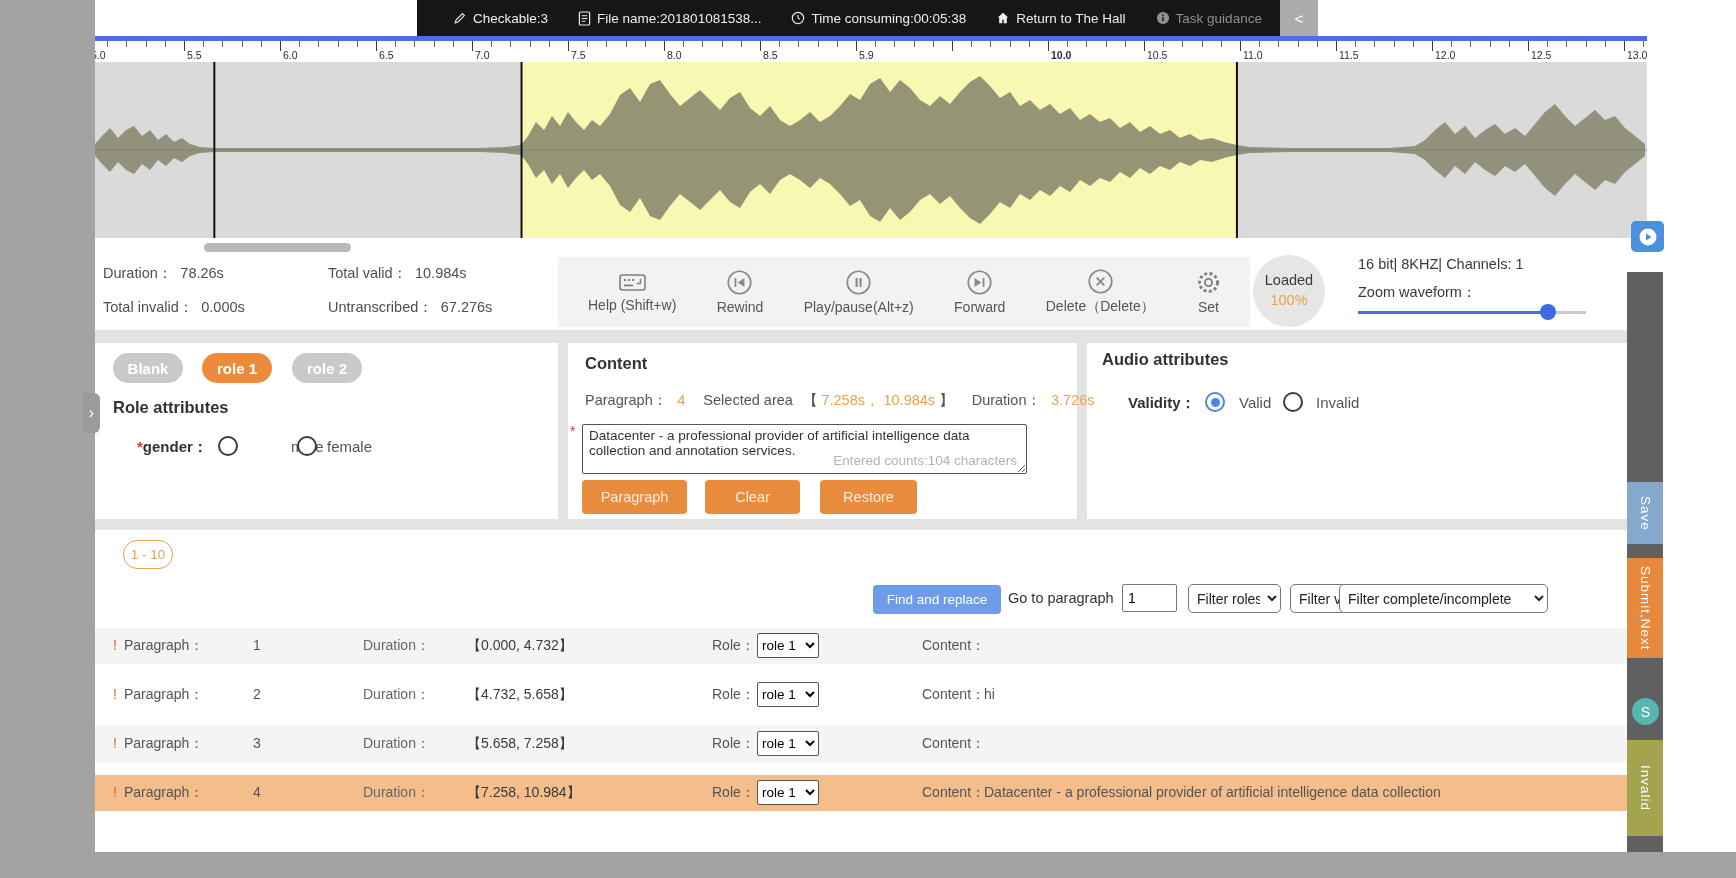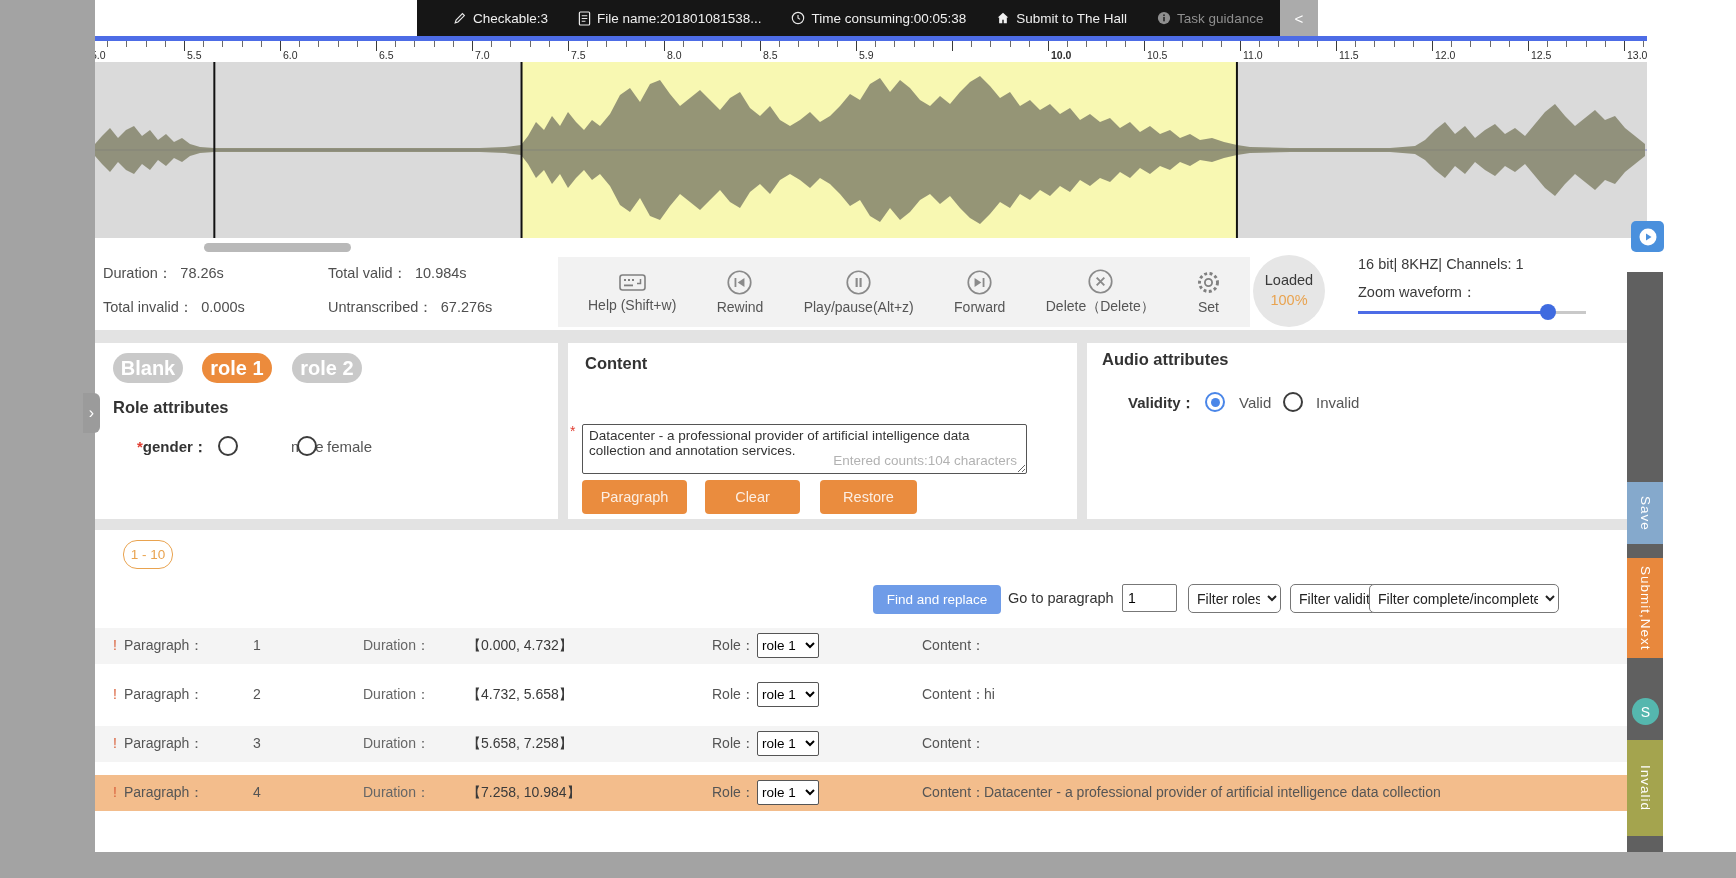--- a/index.html
+++ b/index.html
@@ -38,21 +38,21 @@
   .fmt-text{left:1358px;top:256px;font-size:14.5px;color:#3a3a3a;}
   .zoom-label{left:1358px;top:283px;font-size:14.5px;color:#3a3a3a;}
   .slider-track{left:1358px;top:311px;width:228px;height:3px;background:#c9c9c9;cursor:pointer;}
   .slider-fill{left:1358px;top:311px;width:190px;height:3px;background:#4d6ce6;}
   .slider-thumb{left:1540px;top:304px;width:16px;height:16px;border-radius:50%;background:#3f6be0;cursor:pointer;}
   
   .gap-h1{left:95px;top:330px;width:1535px;height:13px;background:#e3e3e3;}
   .gap-v{top:330px;height:189px;width:10px;background:#e3e3e3;}
   .gap-h2{left:95px;top:519px;width:1535px;height:11px;background:#e3e3e3;}
   
-  .pill{position:absolute;top:353px;height:30px;border-radius:15px;color:#fff;font-weight:bold;font-size:20px;
+  .pill{position:absolute;top:353px;height:30px;border-radius:15px;color:#fff;font-weight:bold;font-size:15px;
         display:flex;align-items:center;justify-content:center;cursor:pointer;}
   .pill.gray{background:#c9c9c9;}
   .pill.orange{background:#ec8b3c;}
   .heading{position:absolute;font-size:16.5px;font-weight:bold;color:#333;}
   .lbl-bold{position:absolute;font-size:15px;font-weight:bold;color:#333;white-space:nowrap;}
   .star{color:#e03b2f;}
   .radio{position:absolute;width:20px;height:20px;border:2px solid #3c3c3c;border-radius:50%;background:#fff;
          box-sizing:border-box;cursor:pointer;}
   .radio.checked{border-color:#4a86e8;}
   .radio.checked::after{content:"";position:absolute;left:3.5px;top:3.5px;width:9px;height:9px;border-radius:50%;background:#4a86e8;}
@@ -130,21 +130,21 @@
       <svg width="14" height="14" viewBox="0 0 16 16">
           <circle cx="8" cy="8" r="6.5" fill="none" stroke="#e8e8e8" stroke-width="1.3"></circle>
           <path d="M8 4.5V8l2.4 1.6" fill="none" stroke="#e8e8e8" stroke-width="1.3"></path>
         </svg>
       <span>Time consuming:00:05:38</span>
     </div>
     <div class="tb-item">
       <svg width="14" height="14" viewBox="0 0 16 16">
           <path d="M8 2L2 7.5h1.6V14h3.6v-4h1.6v4h3.6V7.5H14L8 2z" fill="#efefef"></path>
         </svg>
-      <span>Submit to The Hall</span>
+      <span>Return to The Hall</span>
     </div>
     <div class="tb-item muted">
       <svg width="14" height="14" viewBox="0 0 16 16">
           <circle cx="8" cy="8" r="7" fill="#8f8f8f"></circle>
           <rect x="7.2" y="6.8" width="1.6" height="5" fill="#161616"></rect>
           <rect x="7.2" y="3.9" width="1.6" height="1.8" fill="#161616"></rect>
         </svg>
       <span>Task guidance</span>
     </div>
   </div>
@@ -353,20 +353,31 @@
   <div class="lbl-bold" style="left:137px;top:438px;">
     <span class="star">*</span><span>gender：</span>
   </div>
   <div class="radio" style="left:218px;top:436px;"></div>
   <div class="rlbl" style="left:247px;top:438px;margin-left:44px;">male</div>
   <div class="radio" style="left:297px;top:436px;"></div>
   <div class="rlbl" style="left:327px;top:438px;">female</div>
   <div class="abs panel-tab">›</div>
 
   <div class="heading" style="left:585px;top:354px;">Content</div>
+  <div class="abs para-line">
+    <span class="mr6">Paragraph：</span>
+    <span class="orange mr14">4</span>
+    <span class="mr6">Selected area</span>
+    <span>【</span>
+    <span class="orange">7.258s，</span>
+    <span class="orange">10.984s</span>
+    <span class="mr14">】</span>
+    <span class="mr6">Duration：</span>
+    <span class="orange">3.726s</span>
+  </div>
   <div class="abs ta-star">*</div>
   <div class="abs ta-wrap">
     <textarea style="">Datacenter - a professional provider of artificial intelligence data collection and annotation services.</textarea>
     <span class="entered">Entered counts:104 characters</span>
   </div>
   <button class="btn-orange" style="left:582px;width:105px;">Paragraph</button>
   <button class="btn-orange" style="left:705px;width:95px;">Clear</button>
   <button class="btn-orange" style="left:820px;width:97px;">Restore</button>
 
   <div class="heading" style="left:1102px;top:350px;">Audio attributes</div>
@@ -380,21 +391,21 @@
 
   <button class="abs btn-find">Find and replace</button>
   <div class="abs goto-label">Go to paragraph</div>
   <input class="abs goto-input" value="1" style="">
   <select class="fsel" style="left:1188px;width:93px;">
     <option>Filter roles</option>
   </select>
   <select class="fsel" style="left:1290px;width:122px;">
     <option>Filter validity</option>
   </select>
-  <select class="fsel" style="left:1369px;width:190px;">
+  <select class="fsel" style="left:1339px;width:209px;">
     <option>Filter complete/incomplete</option>
   </select>
 
   <div class="trow" style="top:628px;background:#f4f4f4;">
     <span class="ex">!</span>
     <span class="pl">Paragraph：</span>
     <span class="pn">1</span>
     <span class="dl">Duration：</span>
     <span class="dv">【0.000,  4.732】</span>
     <span class="rl">Role：</span>

